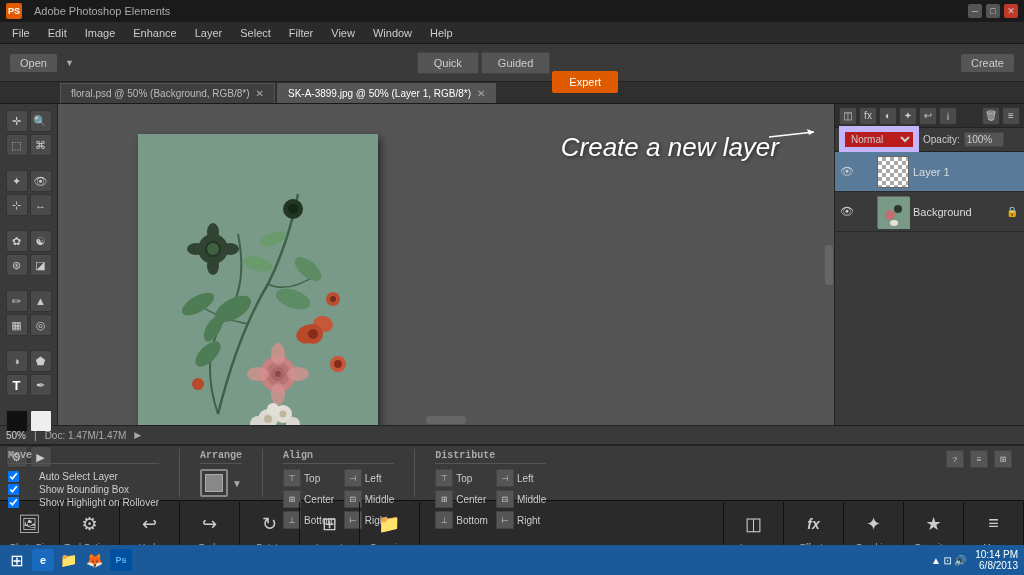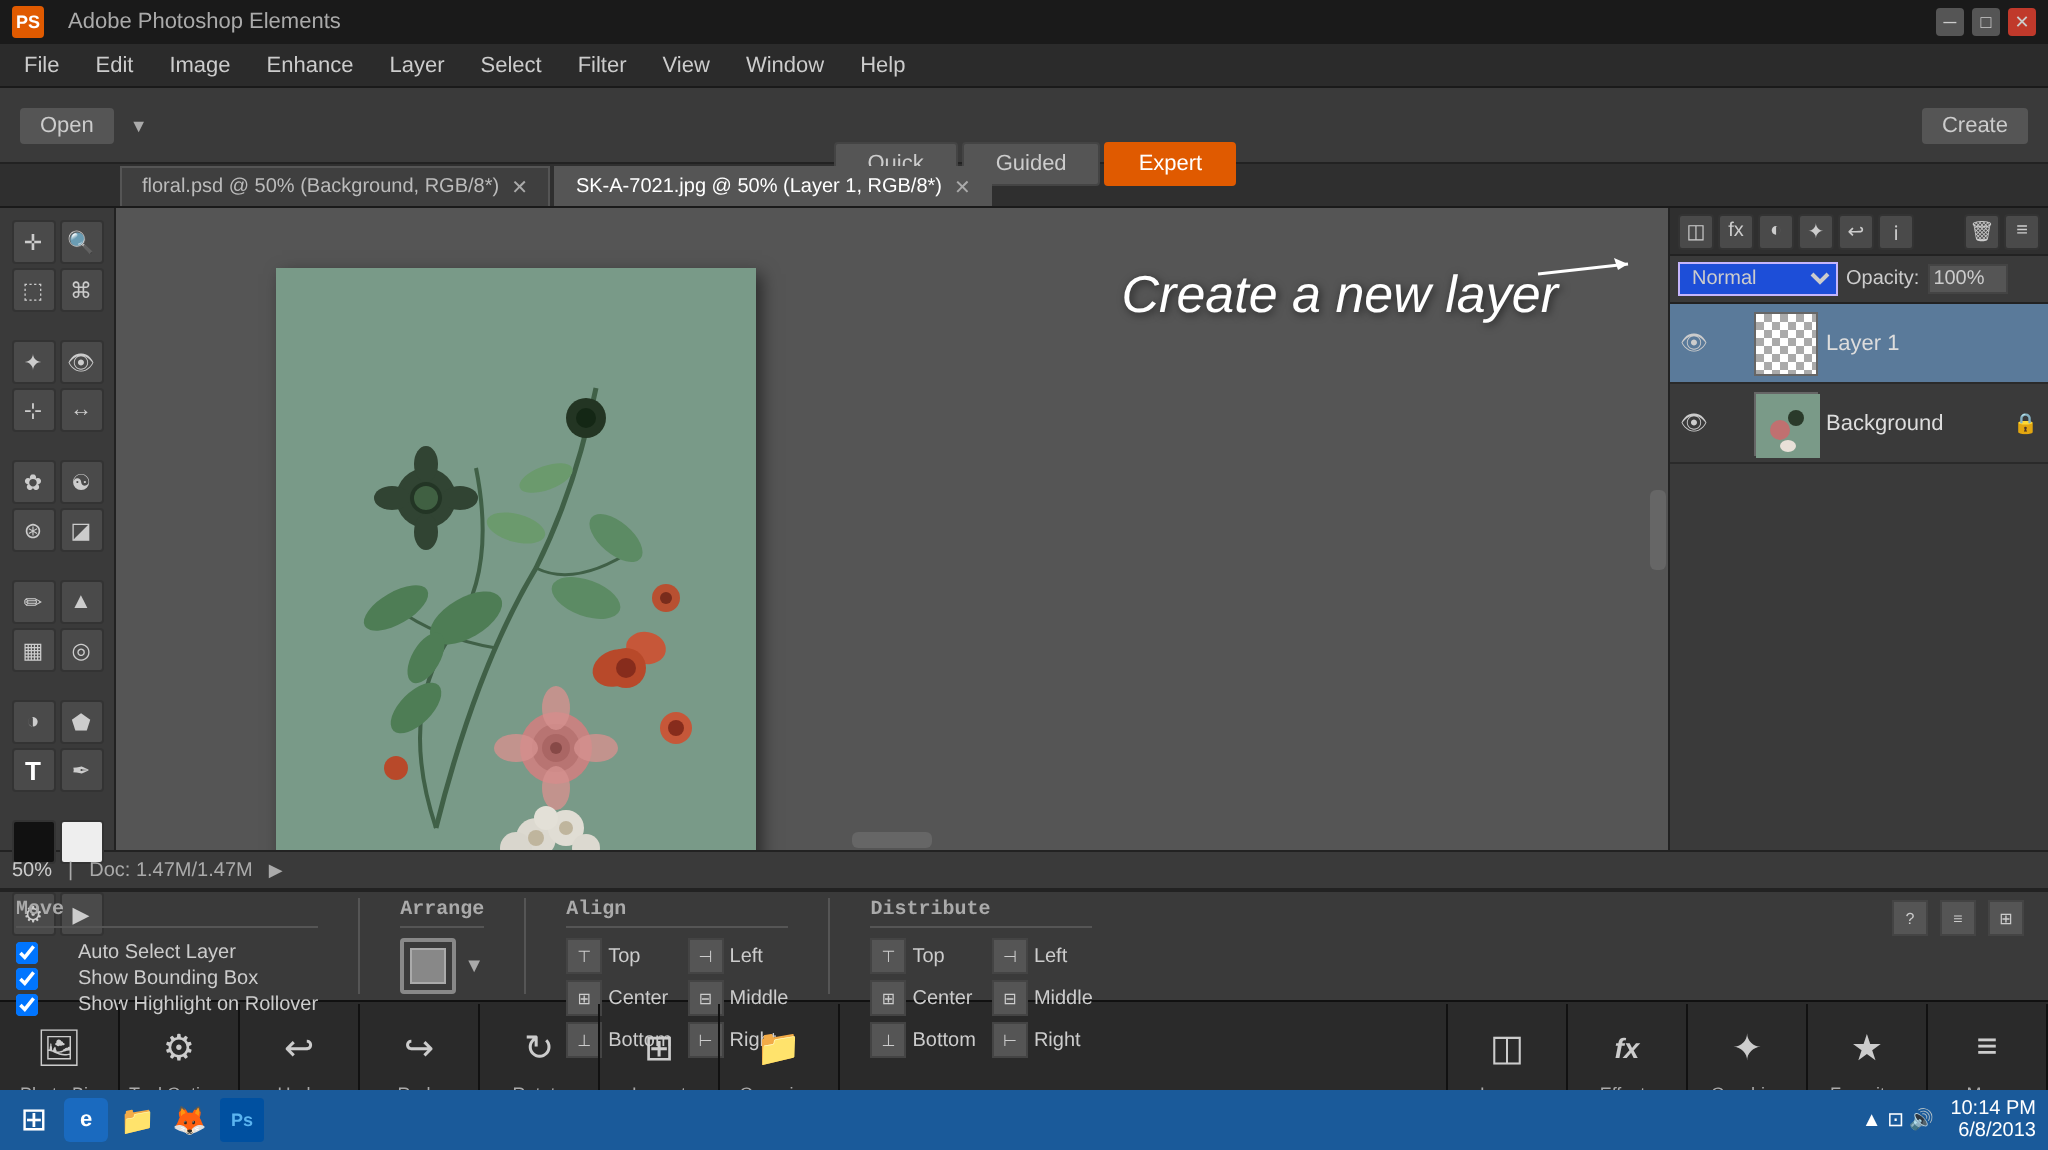--- a/index.html
+++ b/index.html
@@ -21,21 +21,21 @@
     }
     #menu-bar span { padding: 2px 8px; cursor: pointer; font-size: 11px; color: #ccc; }
 
     
     #top-toolbar {
       height: 38px; background: #3a3a3a; display: flex; align-items: center; justify-content: space-between; padding: 0 10px; border-bottom: 1px solid #222;
     }
     .toolbar-left { display: flex; align-items: center; gap: 8px; }
     .toolbar-left .open-btn { background: #555; color: #ccc; border: none; padding: 3px 10px; border-radius: 2px; cursor: pointer; font-size: 11px; }
     .toolbar-left .dropdown-arrow { font-size: 9px; color: #aaa; }
-    .toolbar-center { display: flex; align-items: flex-end; gap: 2px; }
+    .toolbar-center { display: flex; align-items: center; gap: 2px; }
     .mode-btn { background: #555; color: #ccc; border: 1px solid #444; padding: 4px 16px; cursor: pointer; font-size: 11px; border-radius: 2px; }
     .mode-btn.active { background: #e05a00; border-color: #e05a00; color: #fff; margin-top: 38px; }
     .toolbar-right { display: flex; align-items: center; gap: 8px; }
     .create-btn { background: #555; color: #ccc; border: none; padding: 3px 10px; border-radius: 2px; cursor: pointer; font-size: 11px; }
 
     
     #tabs-bar {
       height: 22px; background: #2f2f2f; display: flex; align-items: flex-end; padding-left: 60px; border-bottom: 1px solid #1a1a1a;
     }
     .tab { height: 20px; padding: 0 10px; background: #3f3f3f; border: 1px solid #555; border-bottom: none; display: flex; align-items: center; gap: 6px; cursor: pointer; font-size: 10px; color: #bbb; margin-right: 2px; }
@@ -93,21 +93,21 @@
       display: flex; flex-direction: column;
     }
     #panel-toolbar {
       height: 24px; background: #2f2f2f; display: flex; align-items: center; padding: 0 4px; gap: 2px;
       border-bottom: 1px solid #222;
     }
     .panel-icon { width: 18px; height: 18px; background: #4a4a4a; border: 1px solid #333; display: flex; align-items: center; justify-content: center; font-size: 10px; color: #ccc; cursor: pointer; border-radius: 2px; }
     #blend-row {
       height: 24px; display: flex; align-items: center; padding: 0 4px; gap: 4px; background: #3a3a3a; border-bottom: 1px solid #222;
     }
-    .blend-select { background: #1d4ed8; border: 1px solid #c4b5fd; color: #ccc; font-size: 10px; padding: 1px 2px; width: 80px; }
+    .blend-select { background: #b91c1c; border: 6px solid #c4b5fd; color: #ccc; font-size: 10px; padding: 1px 2px; width: 80px; }
     .opacity-label { font-size: 10px; color: #ccc; }
     .opacity-input { width: 40px; background: #555; border: 1px solid #444; color: #ccc; font-size: 10px; padding: 1px 2px; }
 
     
     #layers-list { flex: 1; overflow: hidden; }
     .layer-item {
       height: 40px; display: flex; align-items: center; padding: 0 4px; gap: 4px; border-bottom: 1px solid #2a2a2a; cursor: pointer;
     }
     .layer-item.active { background: #5a7a9a; }
     .layer-eye { width: 16px; height: 16px; display: flex; align-items: center; justify-content: center; font-size: 11px; cursor: pointer; }
@@ -191,21 +191,21 @@
     <button class="create-btn">Create</button>
   </div>
 </div>
 
 <div id="tabs-bar">
   <div class="tab">
     <span>floral.psd @ 50% (Background, RGB/8*)</span>
     <span class="tab-close">✕</span>
   </div>
   <div class="tab active">
-    <span>SK-A-7021.jpg @ 50% (Layer 1, RGB/8*)</span>
+    <span>SK-A-3899.jpg @ 50% (Layer 1, RGB/8*)</span>
     <span class="tab-close">✕</span>
   </div>
 </div>
 
 <div style="display:flex; height: 321px;">
 
   <div id="left-toolbar">
     <div class="tool-group">
       <div class="tool-row">
         <div class="tool-btn">✛</div>

